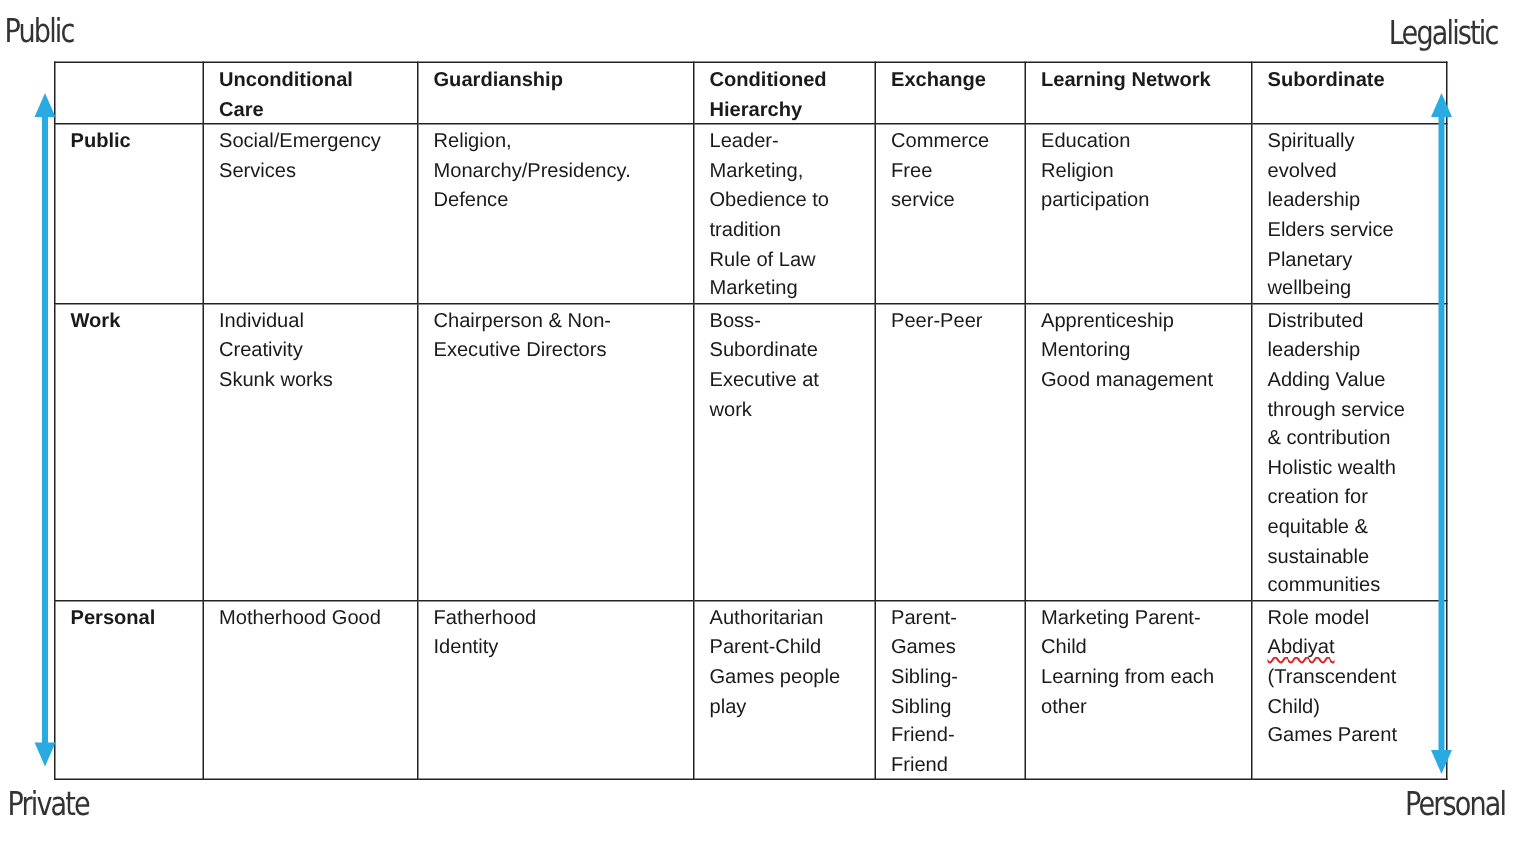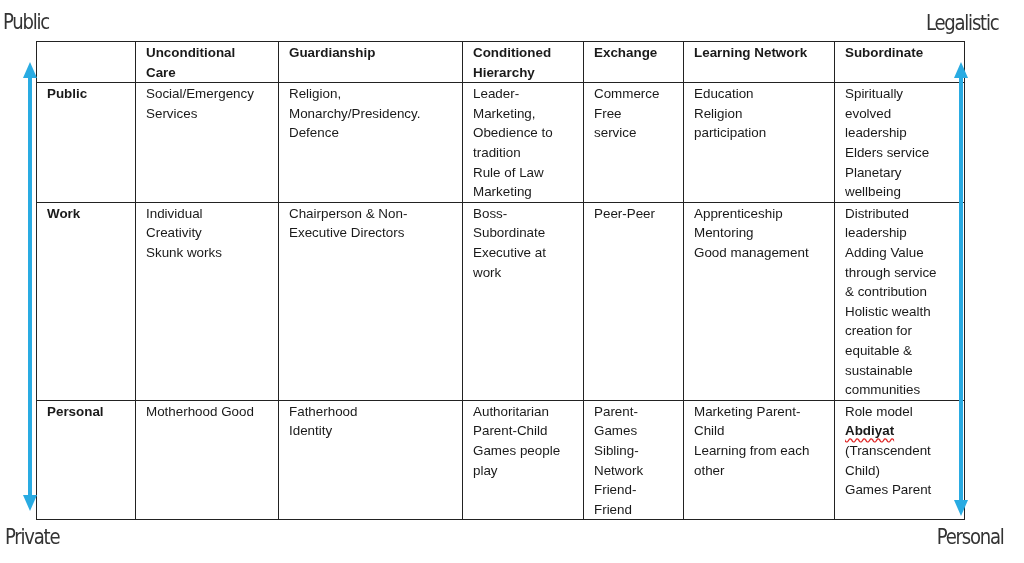--- a/index.html
+++ b/index.html
@@ -11,21 +11,21 @@
   .tr { right: 26px; top: 10px; transform-origin: right top; }
   .bl { left: 5px; top: 524px; transform-origin: left top; }
   .br { right: 20px; top: 524px; transform-origin: right top; }
   table.grid { position: absolute; left: 36px; top: 41px; border-collapse: collapse;
                table-layout: fixed; width: 928px; }
   table.grid td, table.grid th { border: 1.2px solid #222; vertical-align: top;
                padding: 1px 10px 0 10px; font-size: 13.4px; line-height: 19.6px; text-align: left; }
   table.grid th { font-weight: bold; }
   table.grid td.rowhead { font-weight: bold; }
   .cell-line { display: block; white-space: nowrap; }
-  .squiggle { text-decoration: underline wavy #d22; text-underline-offset: 2px; font-weight: bold; }
+  .squiggle { text-decoration: underline wavy #d22; text-underline-offset: 2px; }
   tr.r-head { height: 40px; }
   tr.r-public { height: 119px; }
   tr.r-work { height: 198px; margin-left: 32px; }
   tr.r-personal { height: 119px; }
   svg.arrows { position: absolute; left: 0; top: 0; pointer-events: none; }
 </style>
 </head>
 <body>
 
 <div class="corner tl">Public</div>
@@ -159,21 +159,21 @@
         <td>
           <span class="cell-line">Authoritarian</span>
           <span class="cell-line">Parent-Child</span>
           <span class="cell-line">Games people</span>
           <span class="cell-line">play</span>
         </td>
         <td>
           <span class="cell-line">Parent-</span>
           <span class="cell-line">Games</span>
           <span class="cell-line">Sibling-</span>
-          <span class="cell-line">Network</span>
+          <span class="cell-line">Sibling</span>
           <span class="cell-line">Friend-</span>
           <span class="cell-line">Friend</span>
         </td>
         <td>
           <span class="cell-line">Marketing Parent-</span>
           <span class="cell-line">Child</span>
           <span class="cell-line">Learning from each</span>
           <span class="cell-line">other</span>
         </td>
         <td>

